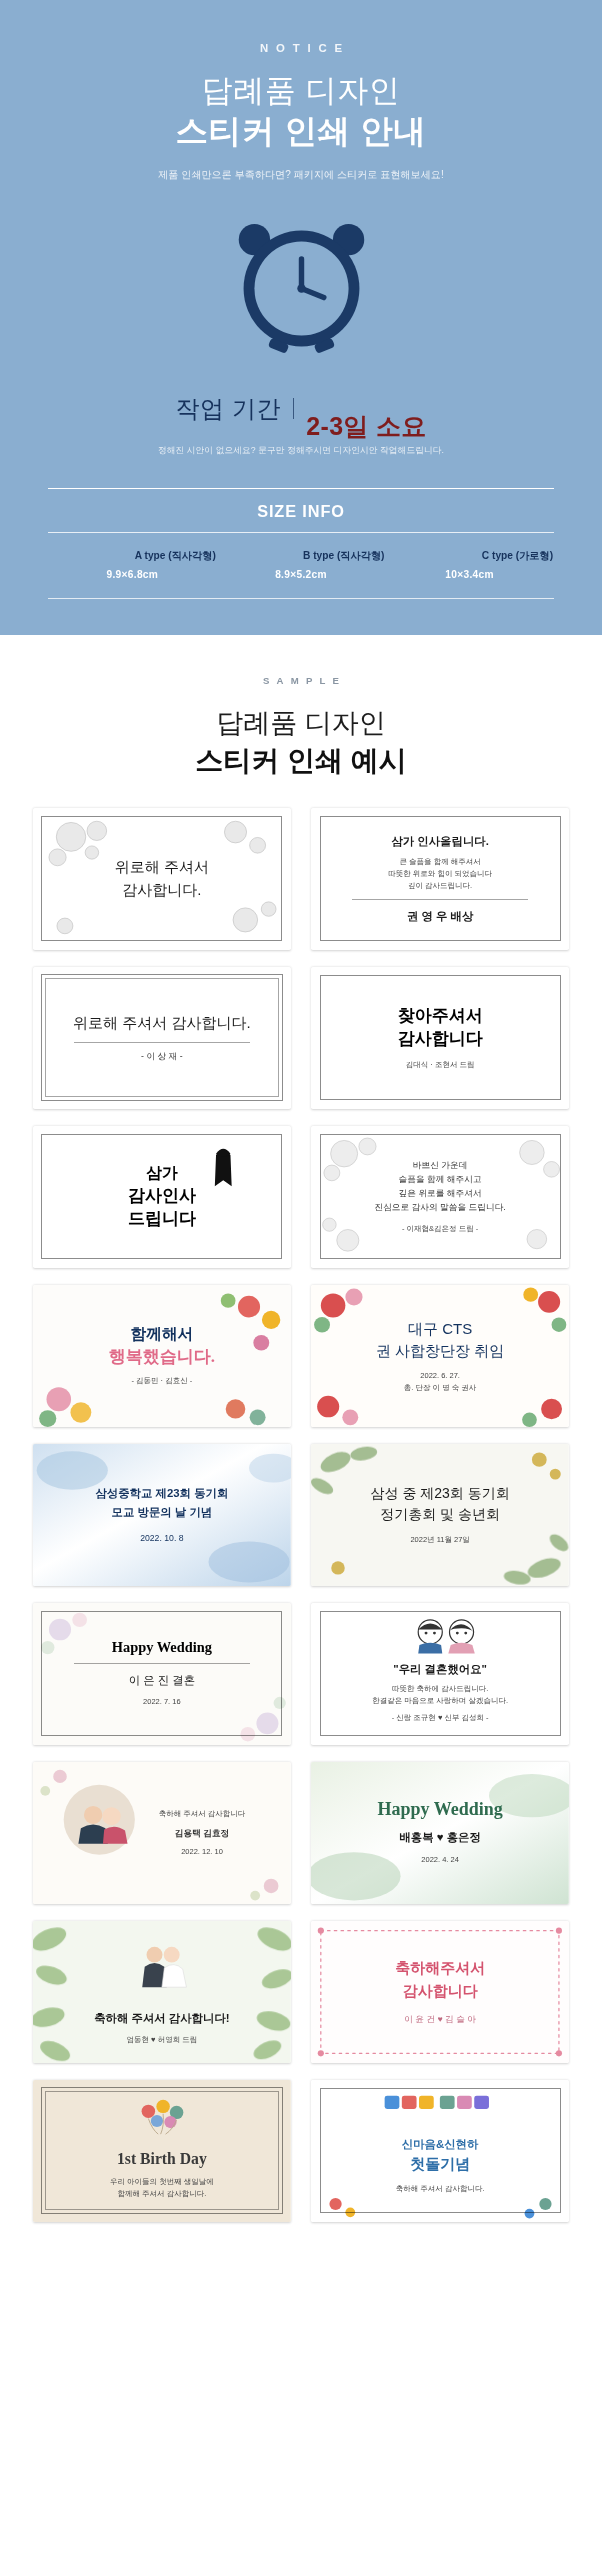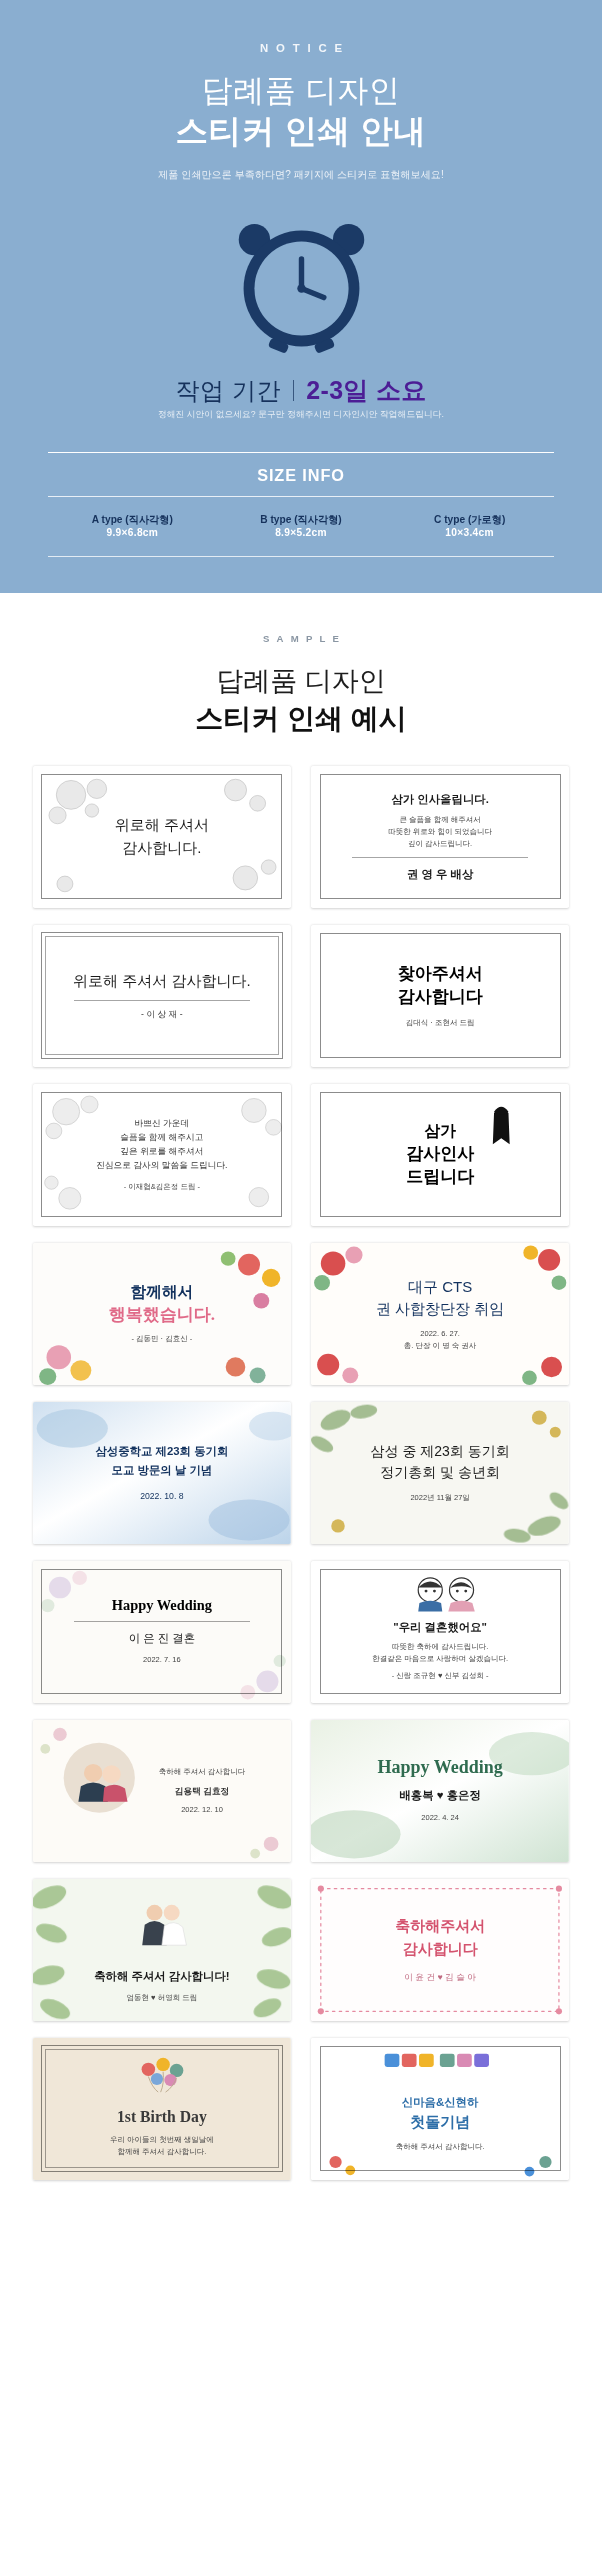--- a/index.html
+++ b/index.html
@@ -73,22 +73,23 @@
     display: inline-block;
     width: 1.2px;
     height: 21.7px;
     background: #16325c;
     margin: 0 12px;
     opacity: .7;
   }
   .period-value {
     font-size: 25px;
     font-weight: 700;
-    color: #4c1d95;
+    color: #7f1d1d;
     letter-spacing: 0.3px;
+    margin-top: 36px;
   }
   .period-note {
     margin-top: 2px;
     font-size: 8.7px;
     color: #e7eef5;
     letter-spacing: 0.1px;
   }
 
   .size-info {
     margin: 31px auto 0;
@@ -110,20 +111,22 @@
     display: flex;
     justify-content: space-around;
     align-items: flex-start;
     padding-bottom: 7.2px;
   }
   .size-cell { width: 33%; }
   .size-cell-name {
     font-size: 10.2px;
     font-weight: 700;
     color: #16325c;
+    margin-bottom: 6px;
+    text-align: right;
   }
   .size-cell-dim {
     font-size: 10.2px;
     font-weight: 700;
     color: #ffffff;
     letter-spacing: 0.3px;
   }
 
   
   .sample {
@@ -331,20 +334,35 @@
         <div class="card-inner">
           <span class="ln script" style="font-size:17px">찾아주셔서</span>
           <span class="ln script" style="font-size:17px">감사합니다</span>
           <div style="height:8.4px"></div>
           <span class="ln t-xs">김대식 · 조현서 드림</span>
         </div>
       </div>
 
       <div class="card">
         <div class="card-bg">
+          <svg viewBox="0 0 420 236">
+            <path d="M300 48 q12 -14 24 0 l2 52 -14 -10 -14 10 z" fill="#111"></path>
+            <path d="M300 46 q12 -16 24 0 q-12 10 -24 0 z" fill="#111"></path>
+          </svg>
+        </div>
+        <div class="card-frame"></div>
+        <div class="card-inner">
+          <span class="ln script" style="font-size:15.7px">삼가</span>
+          <span class="ln script" style="font-size:17px">감사인사</span>
+          <span class="ln script" style="font-size:17px">드립니다</span>
+        </div>
+      </div>
+
+      <div class="card">
+        <div class="card-bg">
           <svg viewBox="0 0 420 236" preserveAspectRatio="none">
             <g fill="#ededed" stroke="#c3c3c3" stroke-width="1">
               <circle cx="54" cy="46" r="22"></circle>
                 <circle cx="92" cy="34" r="14"></circle>
               <circle cx="34" cy="78" r="13"></circle>
               <circle cx="360" cy="44" r="20"></circle>
                 <circle cx="392" cy="72" r="13"></circle>
               <circle cx="60" cy="190" r="18"></circle>
                 <circle cx="30" cy="164" r="11"></circle>
               <circle cx="368" cy="188" r="16"></circle>
@@ -352,35 +370,20 @@
           </svg>
         </div>
         <div class="card-frame"></div>
         <div class="card-inner">
           <span class="ln t-small">바쁘신 가운데</span>
           <span class="ln t-small">슬픔을 함께 해주시고</span>
           <span class="ln t-small">깊은 위로를 해주셔서</span>
           <span class="ln t-small">진심으로 감사의 말씀을 드립니다.</span>
           <div style="height:8.4px"></div>
           <span class="ln t-xs">- 이재협&amp;김은정 드림 -</span>
-        </div>
-      </div>
-
-      <div class="card">
-        <div class="card-bg">
-          <svg viewBox="0 0 420 236">
-            <path d="M300 48 q12 -14 24 0 l2 52 -14 -10 -14 10 z" fill="#111"></path>
-            <path d="M300 46 q12 -16 24 0 q-12 10 -24 0 z" fill="#111"></path>
-          </svg>
-        </div>
-        <div class="card-frame"></div>
-        <div class="card-inner">
-          <span class="ln script" style="font-size:15.7px">삼가</span>
-          <span class="ln script" style="font-size:17px">감사인사</span>
-          <span class="ln script" style="font-size:17px">드립니다</span>
         </div>
       </div>
 
       <div class="card">
         <div class="card-bg">
           <svg viewBox="0 0 420 236" preserveAspectRatio="none">
             <rect width="420" height="236" fill="#fdfcfa"></rect>
             <g>
               <circle cx="42" cy="190" r="20" fill="#e8a0b4"></circle>
               <circle cx="78" cy="212" r="17" fill="#f2c14e"></circle>

